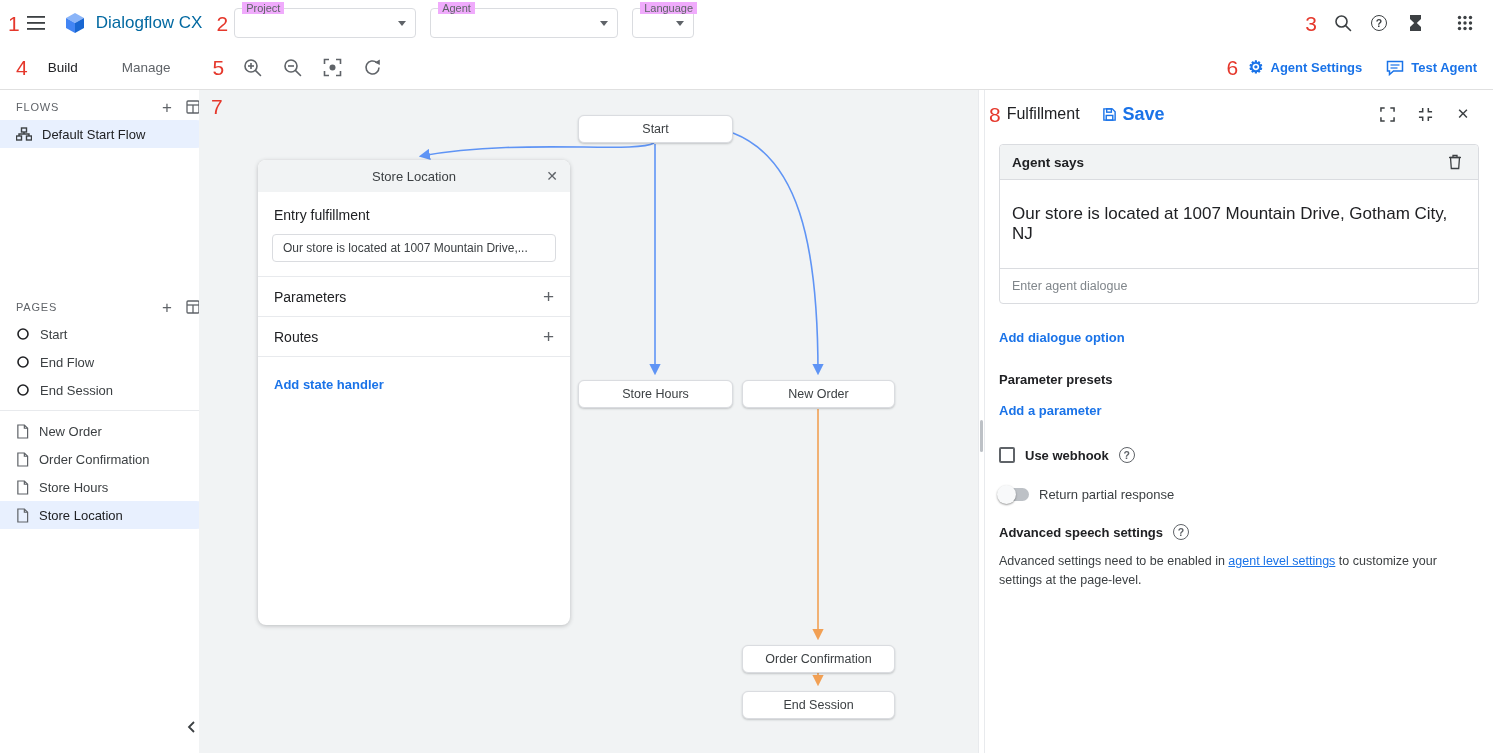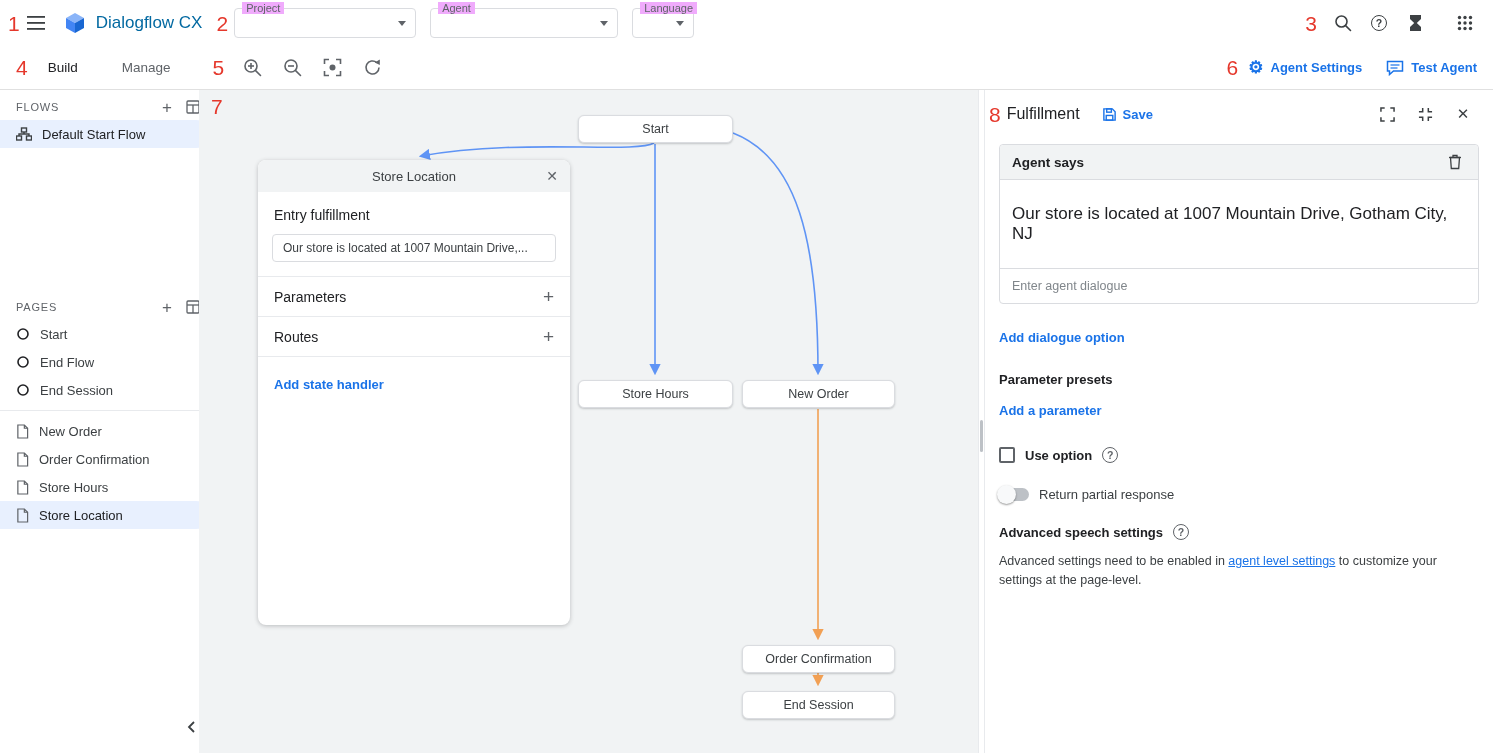--- a/index.html
+++ b/index.html
@@ -60,21 +60,21 @@
   .sl-link { color:#1a73e8; font-size:13px; font-weight:bold; cursor:pointer; display:inline-block; }
 
   
   .splitter { position:absolute; top:90px; left:978px; width:7px; height:663px; background:#fff; border-left:1px solid #e8eaed; border-right:1px solid #e8eaed; cursor:col-resize; }
   .splitter-handle { position:absolute; top:330px; left:1px; width:3px; height:32px; background:#bdc1c6; border-radius:2px; }
 
   
   .panel { position:absolute; top:90px; left:985px; right:0; bottom:0; background:#fff; overflow:hidden; }
   .panel-header { display:flex; align-items:center; padding:10px 14px 0 4px; height:38px; gap:6px; }
   .panel-title { font-size:16px; font-weight:400; color:#202124; }
-  .save-btn { display:inline-flex; align-items:center; gap:6px; color:#1a73e8; font-size:13px; font-weight:bold; margin-left:16px; cursor:pointer; border:none; background:transparent; font-family:inherit; }
+  .save-btn { display:inline-flex; align-items:center; gap:6px; color:#1a73e8; font-size:18px; font-weight:bold; margin-left:16px; cursor:pointer; border:none; background:transparent; font-family:inherit; }
   .panel-header-icons { margin-left:auto; display:flex; align-items:center; gap:6px; }
   .close-glyph { font-size:15px; color:#3c4043; }
   .panel-desc { margin:12px 14px 0; font-size:12.5px; color:#3c4043; line-height:1.45; }
   a.link { color:#1a73e8; text-decoration:underline; cursor:pointer; }
   .agent-card { margin:16px 14px 0; border:1px solid #dadce0; border-radius:4px; }
   .agent-card-header { display:flex; align-items:center; justify-content:space-between; background:#f1f3f4; padding:7px 12px; font-size:13.5px; font-weight:bold; color:#202124; border-radius:4px 4px 0 0; }
   .agent-card-row { padding:24px 12px; font-size:17px; color:#202124; border-top:1px solid #dadce0; cursor:text; }
   .agent-card-inputrow { border-top:1px solid #dadce0; }
   .dialogue-input { width:100%; border:none; outline:none; padding:10px 12px; font-size:12.5px; color:#202124; font-family:inherit; background:transparent; }
   .dialogue-input::placeholder { color:#80868b; }
@@ -422,21 +422,21 @@
     </div>
 
     <span class="blue-action mt-dialogue">Add dialogue option</span>
 
     <div class="section-label">Parameter presets</div>
 
     <span class="blue-action mt-addparam">Add a parameter</span>
 
     <div class="check-row">
       <span class="checkbox"></span>
-      <span class="bold-label">Use option</span>
+      <span class="bold-label">Use webhook</span>
       <span class="qcircle">?</span>
     </div>
 
     <div class="toggle-row">
       <span class="toggle">
           <span class="toggle-knob"></span>
         </span>
       <span class="toggle-label">Return partial response</span>
     </div>
 

